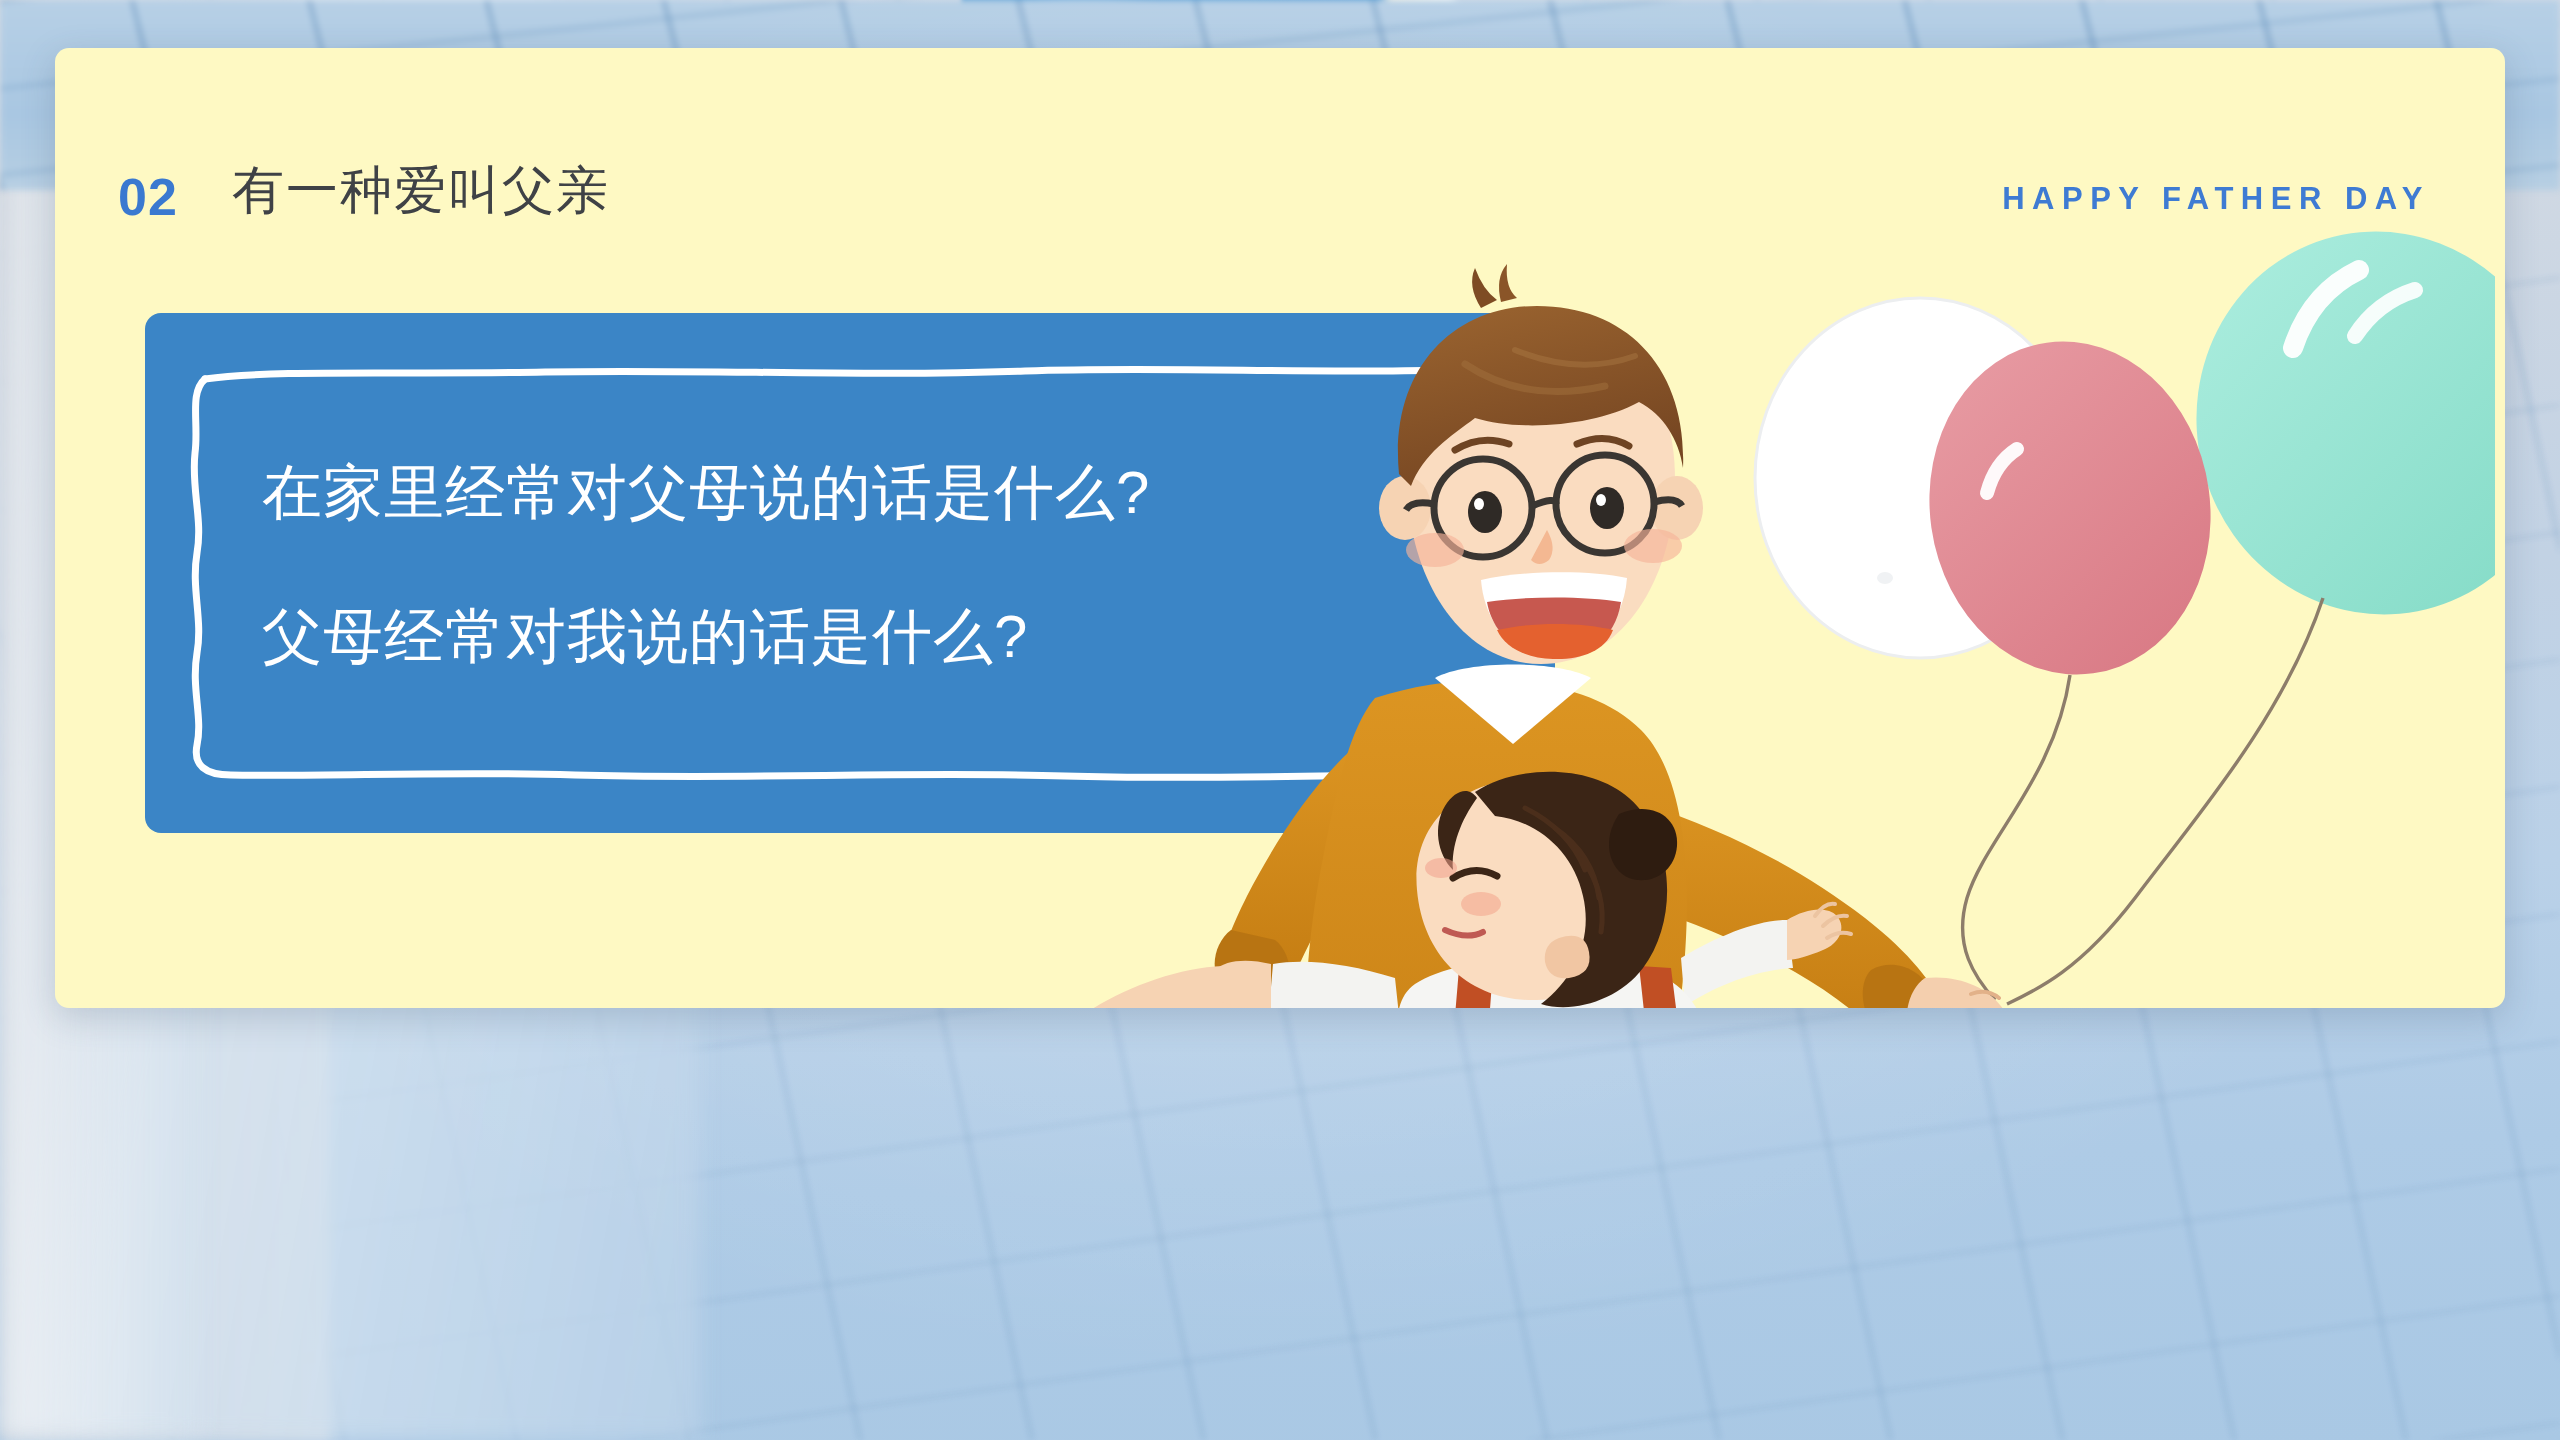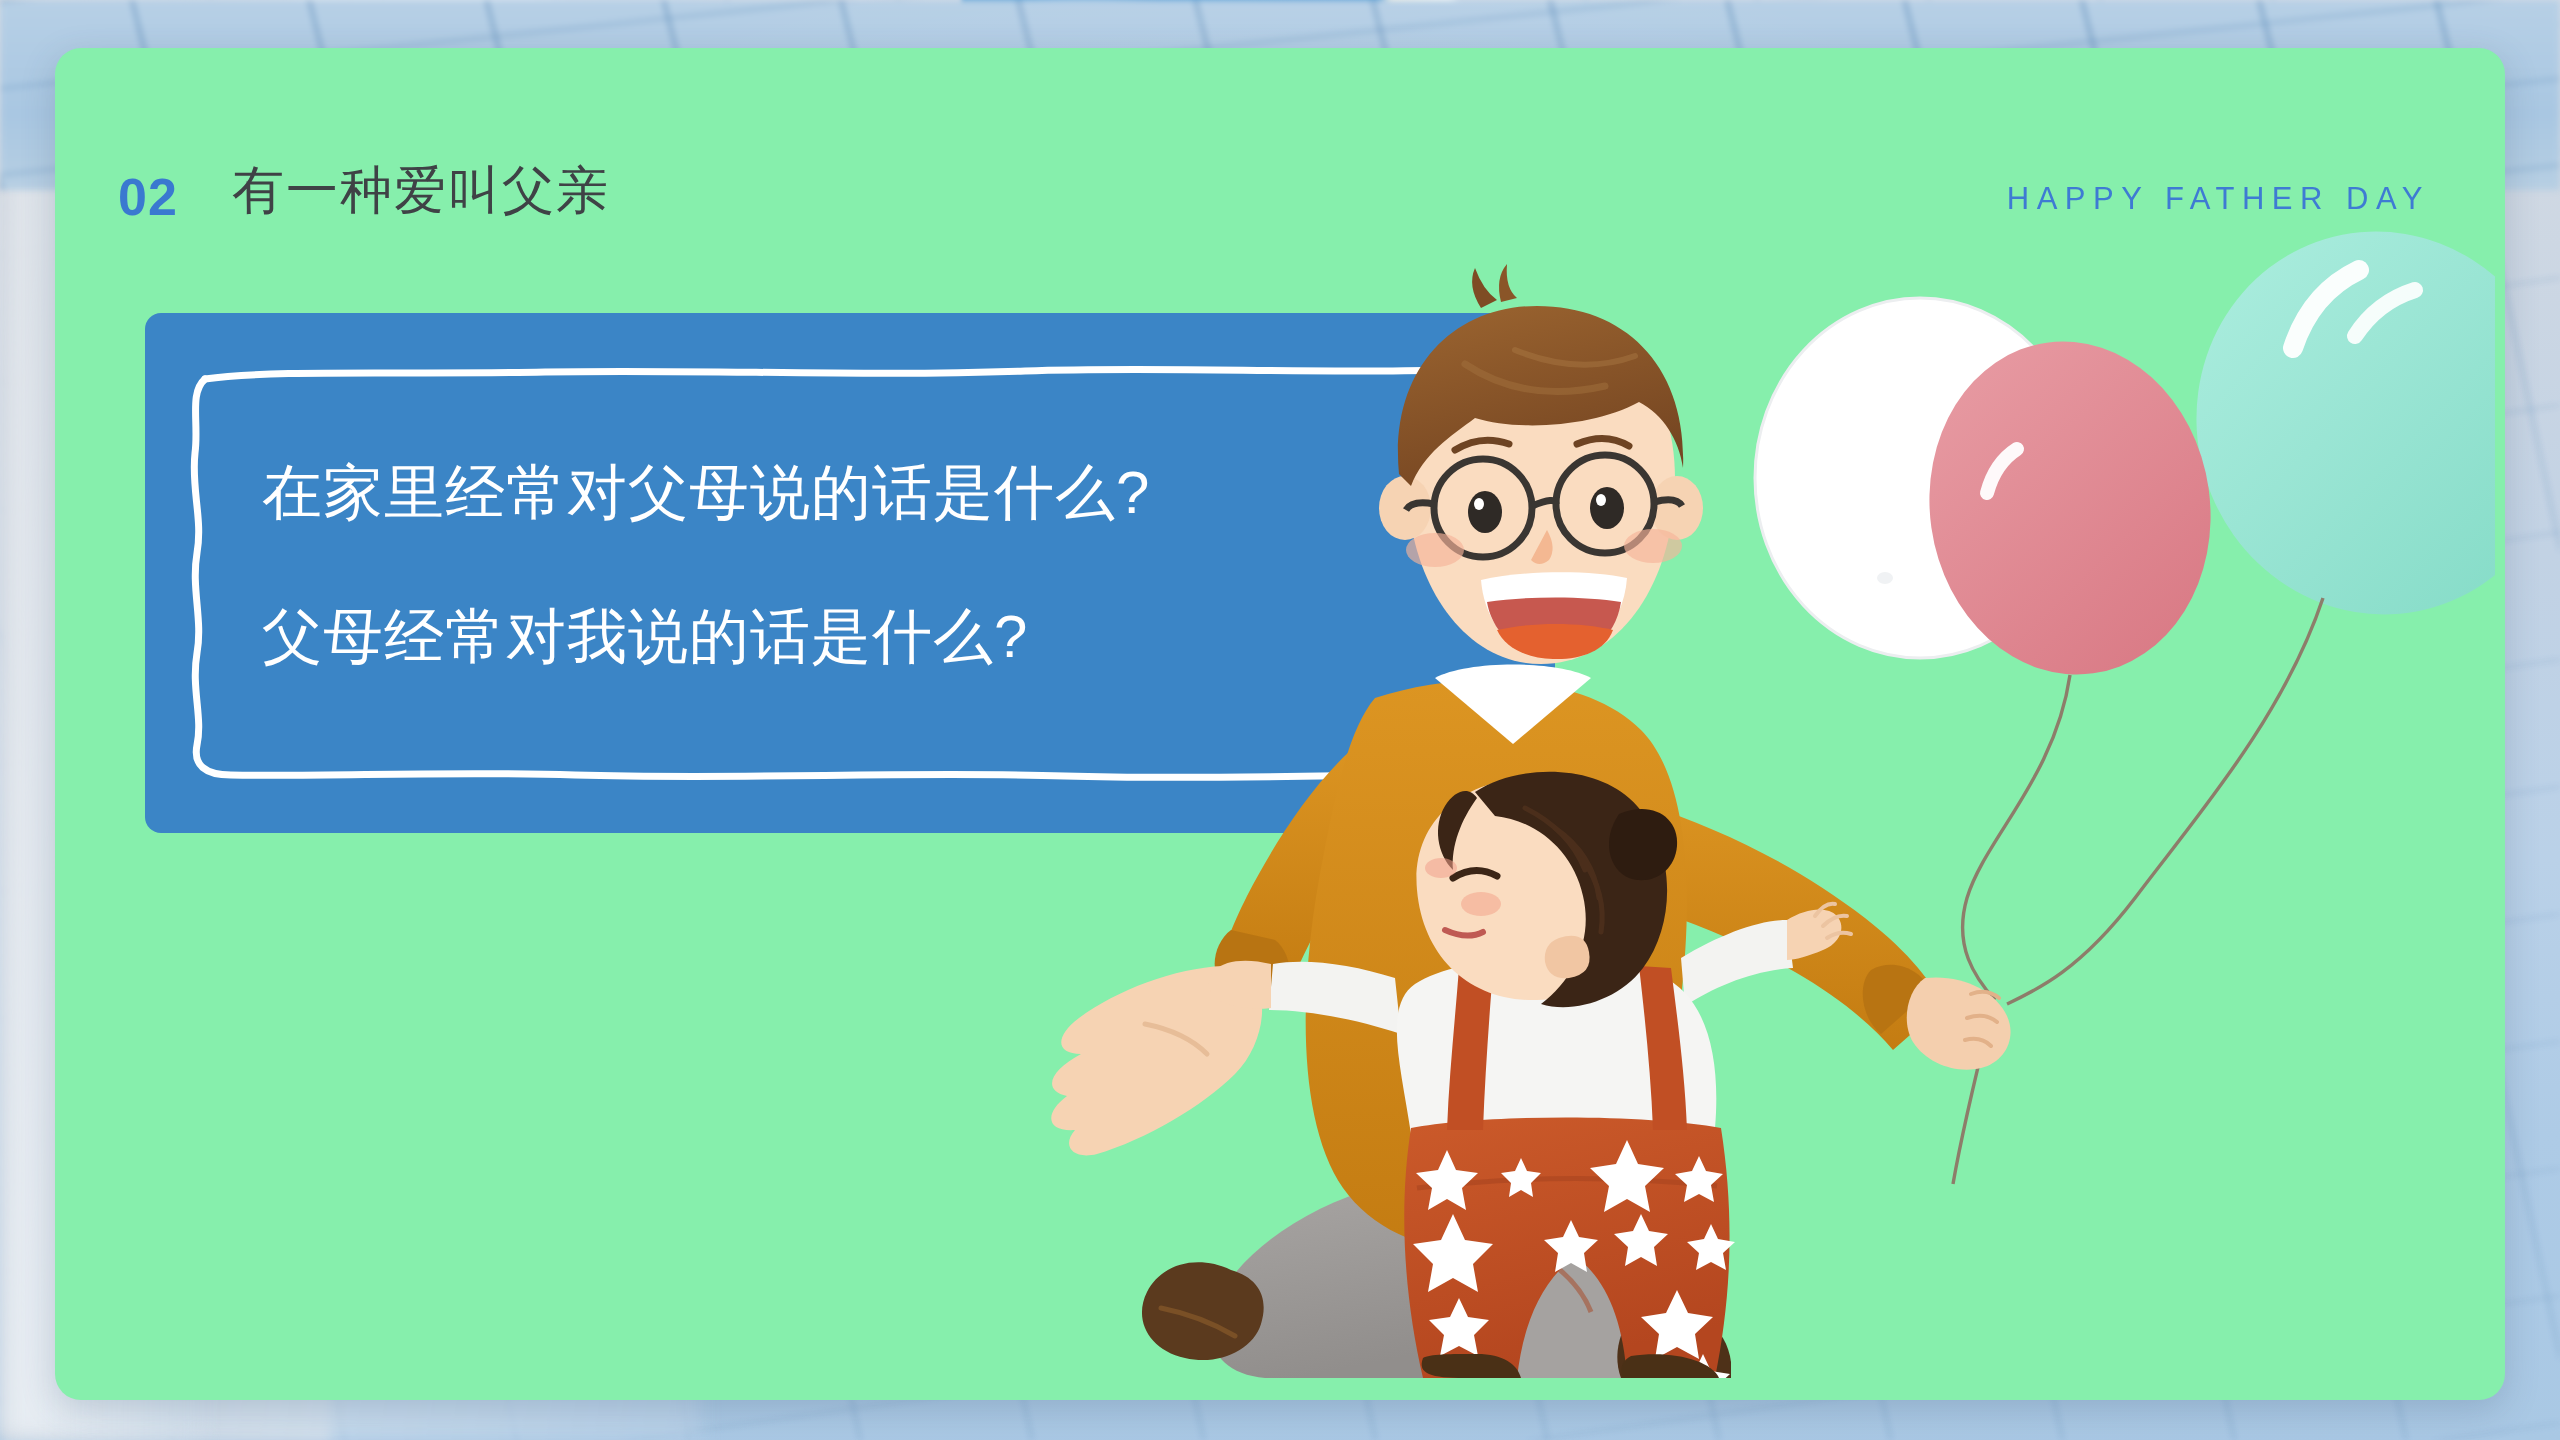--- a/index.html
+++ b/index.html
@@ -89,23 +89,23 @@
   }
   .bg-vign {
     inset: 0;
     background: radial-gradient(ellipse at 50% 45%, rgba(255,255,255,.22) 0%, rgba(255,255,255,0) 65%);
   }
 
   
   #card {
     position: absolute;
     left: 55px;  top: 48px;
-    width: 2450px; height: 1352px;
-    background: #86efac;
-    border-radius: 26px;
+    width: 2450px; height: 960px;
+    background: #fef9c3;
+    border-radius: 14px;
     box-shadow: 0 10px 34px rgba(60,80,110,.22);
     overflow: hidden;
   }
 
   
   .hdr-num {
     position: absolute; left: 63px; top: 123px;
     font-size: 52px; font-weight: bold;
     color: #3a79d0; letter-spacing: 1px;
     line-height: 1;
@@ -114,20 +114,21 @@
     position: absolute; left: 177px; top: 116px;
     font-size: 52px; color: #3f4246;
     letter-spacing: 2px; line-height: 1;
     white-space: nowrap;
   }
   .hdr-eng {
     position: absolute; right: 75px; top: 135px;
     font-size: 31px; color: #3e7bd3;
     letter-spacing: 7.5px; line-height: 1;
     white-space: nowrap;
+    font-weight: bold;
   }
 
   
   #qbox {
     position: absolute;
     left: 90px; top: 265px;
     width: 1410px; height: 520px;
     background: #3b85c6;
     border-radius: 16px;
   }

